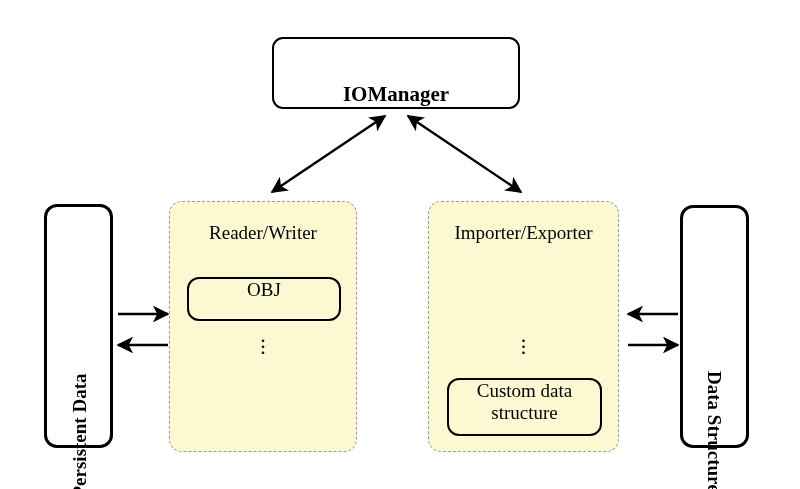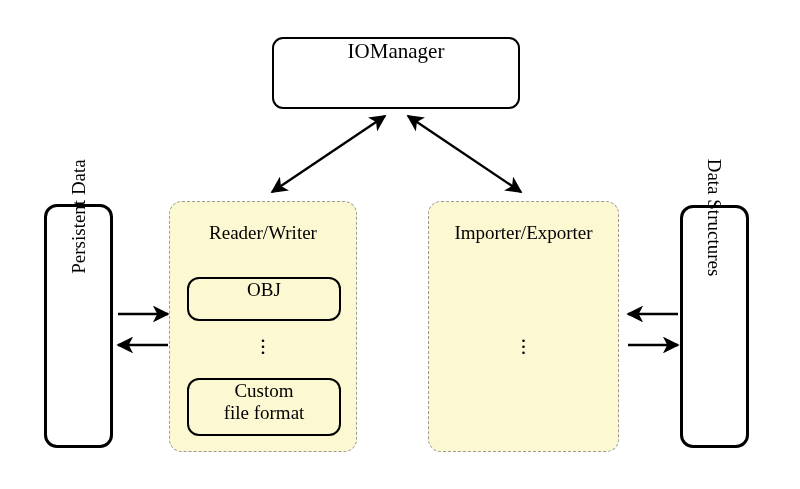--- a/index.html
+++ b/index.html
@@ -17,24 +17,25 @@
   }
 
   
   .node {
     position: absolute;
     box-sizing: border-box;
     border: 2.6px solid #000000;
     border-radius: 11px;
     background: #ffffff;
     display: flex;
-    align-items: flex-start;
+    align-items: flex-end;
     justify-content: center;
     text-align: center;
     color: #000000;
+    font-weight: bold;
   }
 
   #io-manager {
     left: 272px;
     top: 37px;
     width: 248px;
     height: 72px;
     font-size: 21px;
   }
 
@@ -182,30 +183,30 @@
     <div class="item-box item-single">
       <span>OBJ</span>
     </div>
 
     <div class="vdots">
       <span>.</span>
         <span>.</span>
         <span>.</span>
     </div>
 
-    <div class="item-box item-double">
-      <span class="ml">Custom<br>file format</span>
-    </div>
   </div>
 
   <div class="group" id="group-importerexporter">
     <div class="group-title">Importer/Exporter</div>
 
 
     <div class="vdots">
       <span>.</span>
         <span>.</span>
         <span>.</span>
     </div>
 
+    <div class="item-box item-double">
+      <span class="ml">Custom data<br>structure</span>
+    </div>
   </div>
 
 </div>
 
 </body></html>

